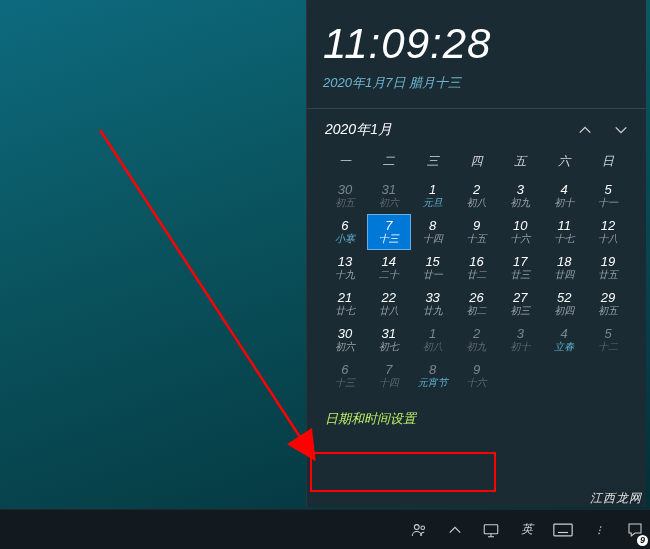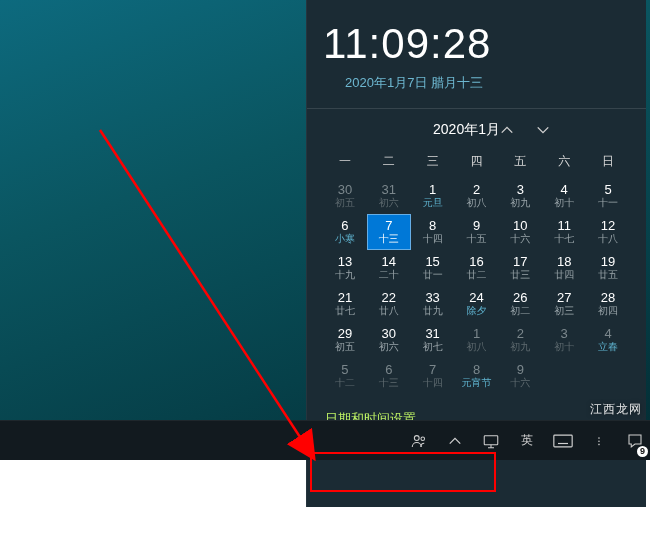--- a/index.html
+++ b/index.html
@@ -1,33 +1,33 @@
 <!DOCTYPE html>
 <html><head>
 <meta charset="utf-8">
 <style>
   * { margin: 0; padding: 0; box-sizing: border-box; }
   html, body { width: 650px; height: 549px; overflow: hidden; font-family: "Microsoft YaHei", "Segoe UI", sans-serif; }
-  .stage { position: relative; width: 650px; height: 460px; background: linear-gradient(160deg, #0d6a7e 0%, #0a5560 35%, #064049 70%, #032c33 100%); }
+  .stage { position: relative; width: 650px; height: 549px; background: linear-gradient(160deg, #0d6a7e 0%, #0a5560 35%, #064049 70%, #032c33 100%); font-style: italic; }
   .flyout {
     position: absolute;
     top: 0;
     right: 4px;
     width: 340px;
     height: 507px;
     background: #1b2b34;
     color: #e6e6e6;
     padding: 20px 16px 10px 16px;
     border-left: 1px solid rgba(255,255,255,0.05);
   }
   .clock-time { font-size: 42px; font-weight: 300; letter-spacing: 1px; color: #ffffff; }
-  .clock-date { color: #6db7d0; font-size: 13px; margin-top: 6px; cursor: pointer; margin-left: 22px; }
+  .clock-date { color: #6db7d0; font-size: 13px; margin-top: 6px; cursor: pointer; }
   .divider { height: 1px; background: rgba(255,255,255,0.12); margin: 16px -16px 10px -16px; }
 
-  .month-row { display: flex; align-items: center; justify-content: center; padding: 2px 2px 8px 2px; margin-left: 30px; }
+  .month-row { display: flex; align-items: center; justify-content: space-between; padding: 2px 2px 8px 2px; }
   .month-label { font-size: 14px; color: #ffffff; cursor: pointer; }
   .nav-btns { display: flex; gap: 22px; }
   .chev { width: 14px; height: 14px; cursor: pointer; }
   .chev svg { width: 14px; height: 14px; stroke: #d0d0d0; stroke-width: 1.6; fill: none; }
 
   .cal { display: grid; grid-template-columns: repeat(7, 1fr); text-align: center; }
   .dow { font-size: 12px; color: #d8d8d8; padding: 6px 0 8px 0; }
   .day { padding: 3px 0 4px 0; cursor: pointer; border: 1px solid transparent; }
   .day .num { font-size: 13px; line-height: 15px; }
   .day .sub { font-size: 10px; line-height: 12px; color: #9aa5aa; }
@@ -213,34 +213,30 @@
           <div class="sub">廿七</div>
         </div>
         <div class="day cur">
           <div class="num">22</div>
           <div class="sub">廿八</div>
         </div>
         <div class="day cur">
           <div class="num">33</div>
           <div class="sub">廿九</div>
         </div>
-        <div class="day cur hol">
-          <div class="num">24</div>
-          <div class="sub">除夕</div>
-        </div>
         <div class="day cur">
           <div class="num">26</div>
           <div class="sub">初二</div>
         </div>
         <div class="day cur">
           <div class="num">27</div>
           <div class="sub">初三</div>
         </div>
         <div class="day cur">
-          <div class="num">28</div>
+          <div class="num">52</div>
           <div class="sub">初四</div>
         </div>
         <div class="day cur">
           <div class="num">29</div>
           <div class="sub">初五</div>
         </div>
         <div class="day cur">
           <div class="num">30</div>
           <div class="sub">初六</div>
         </div>

